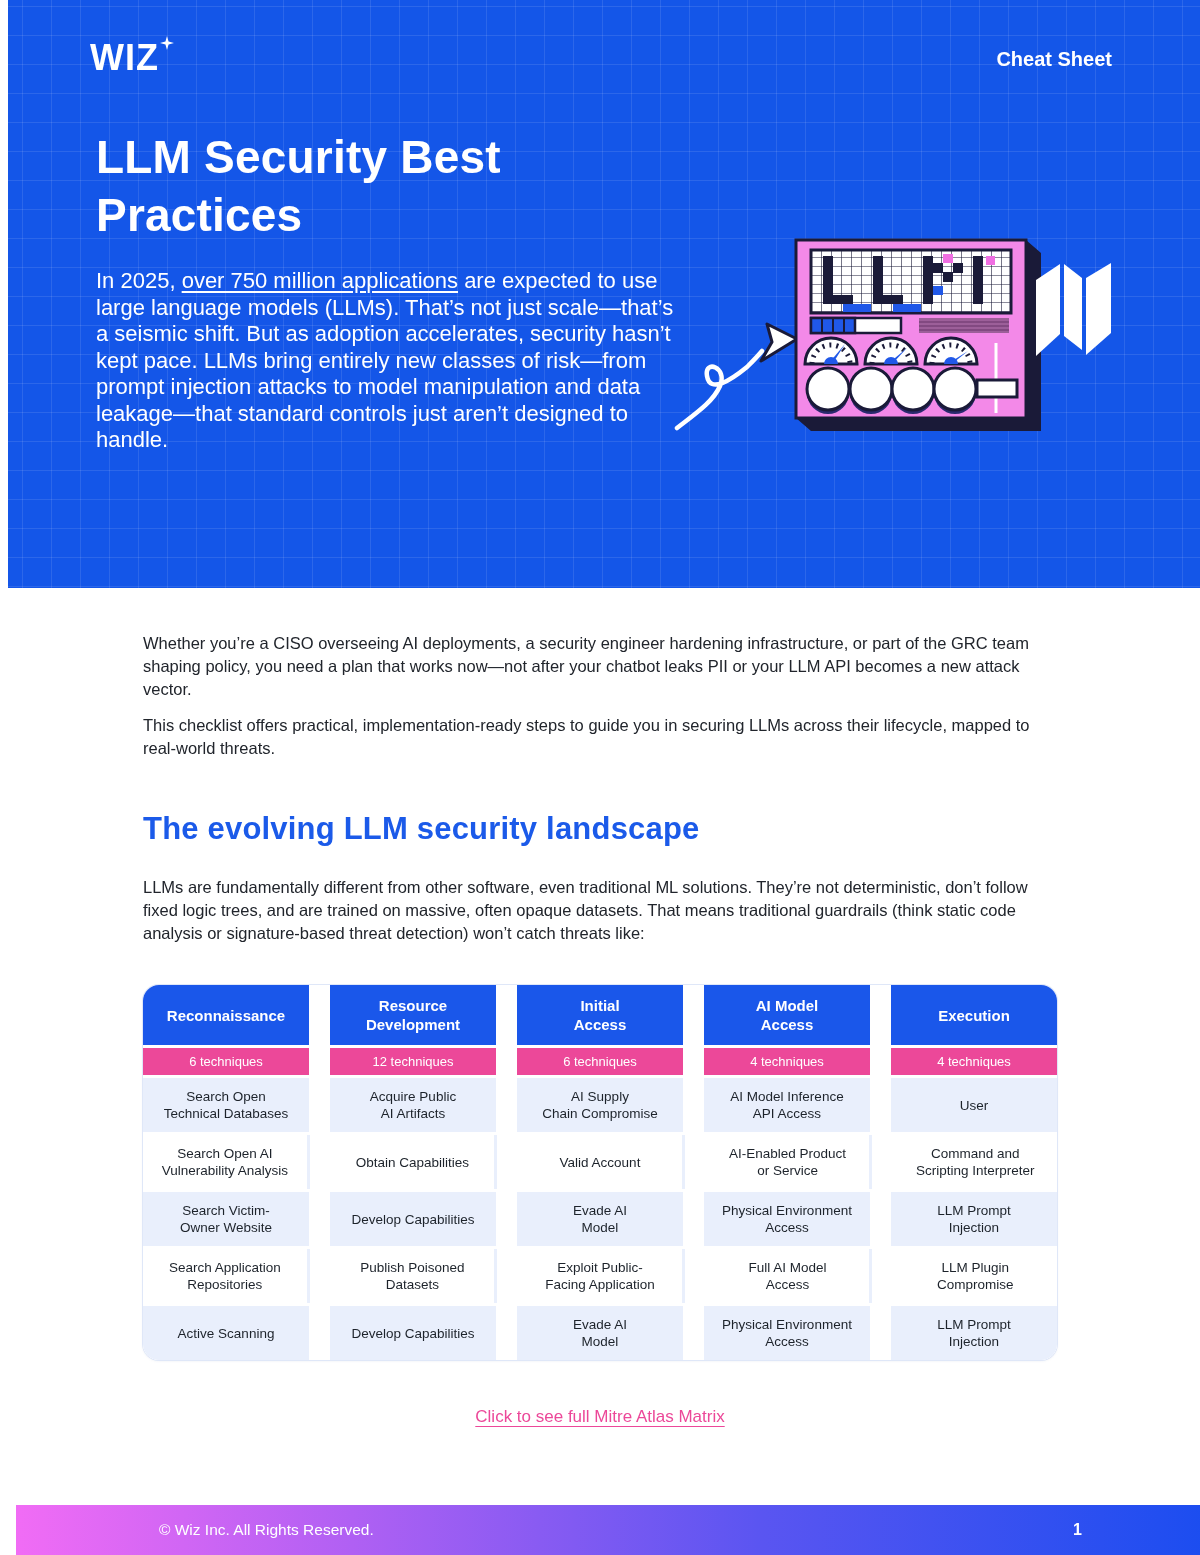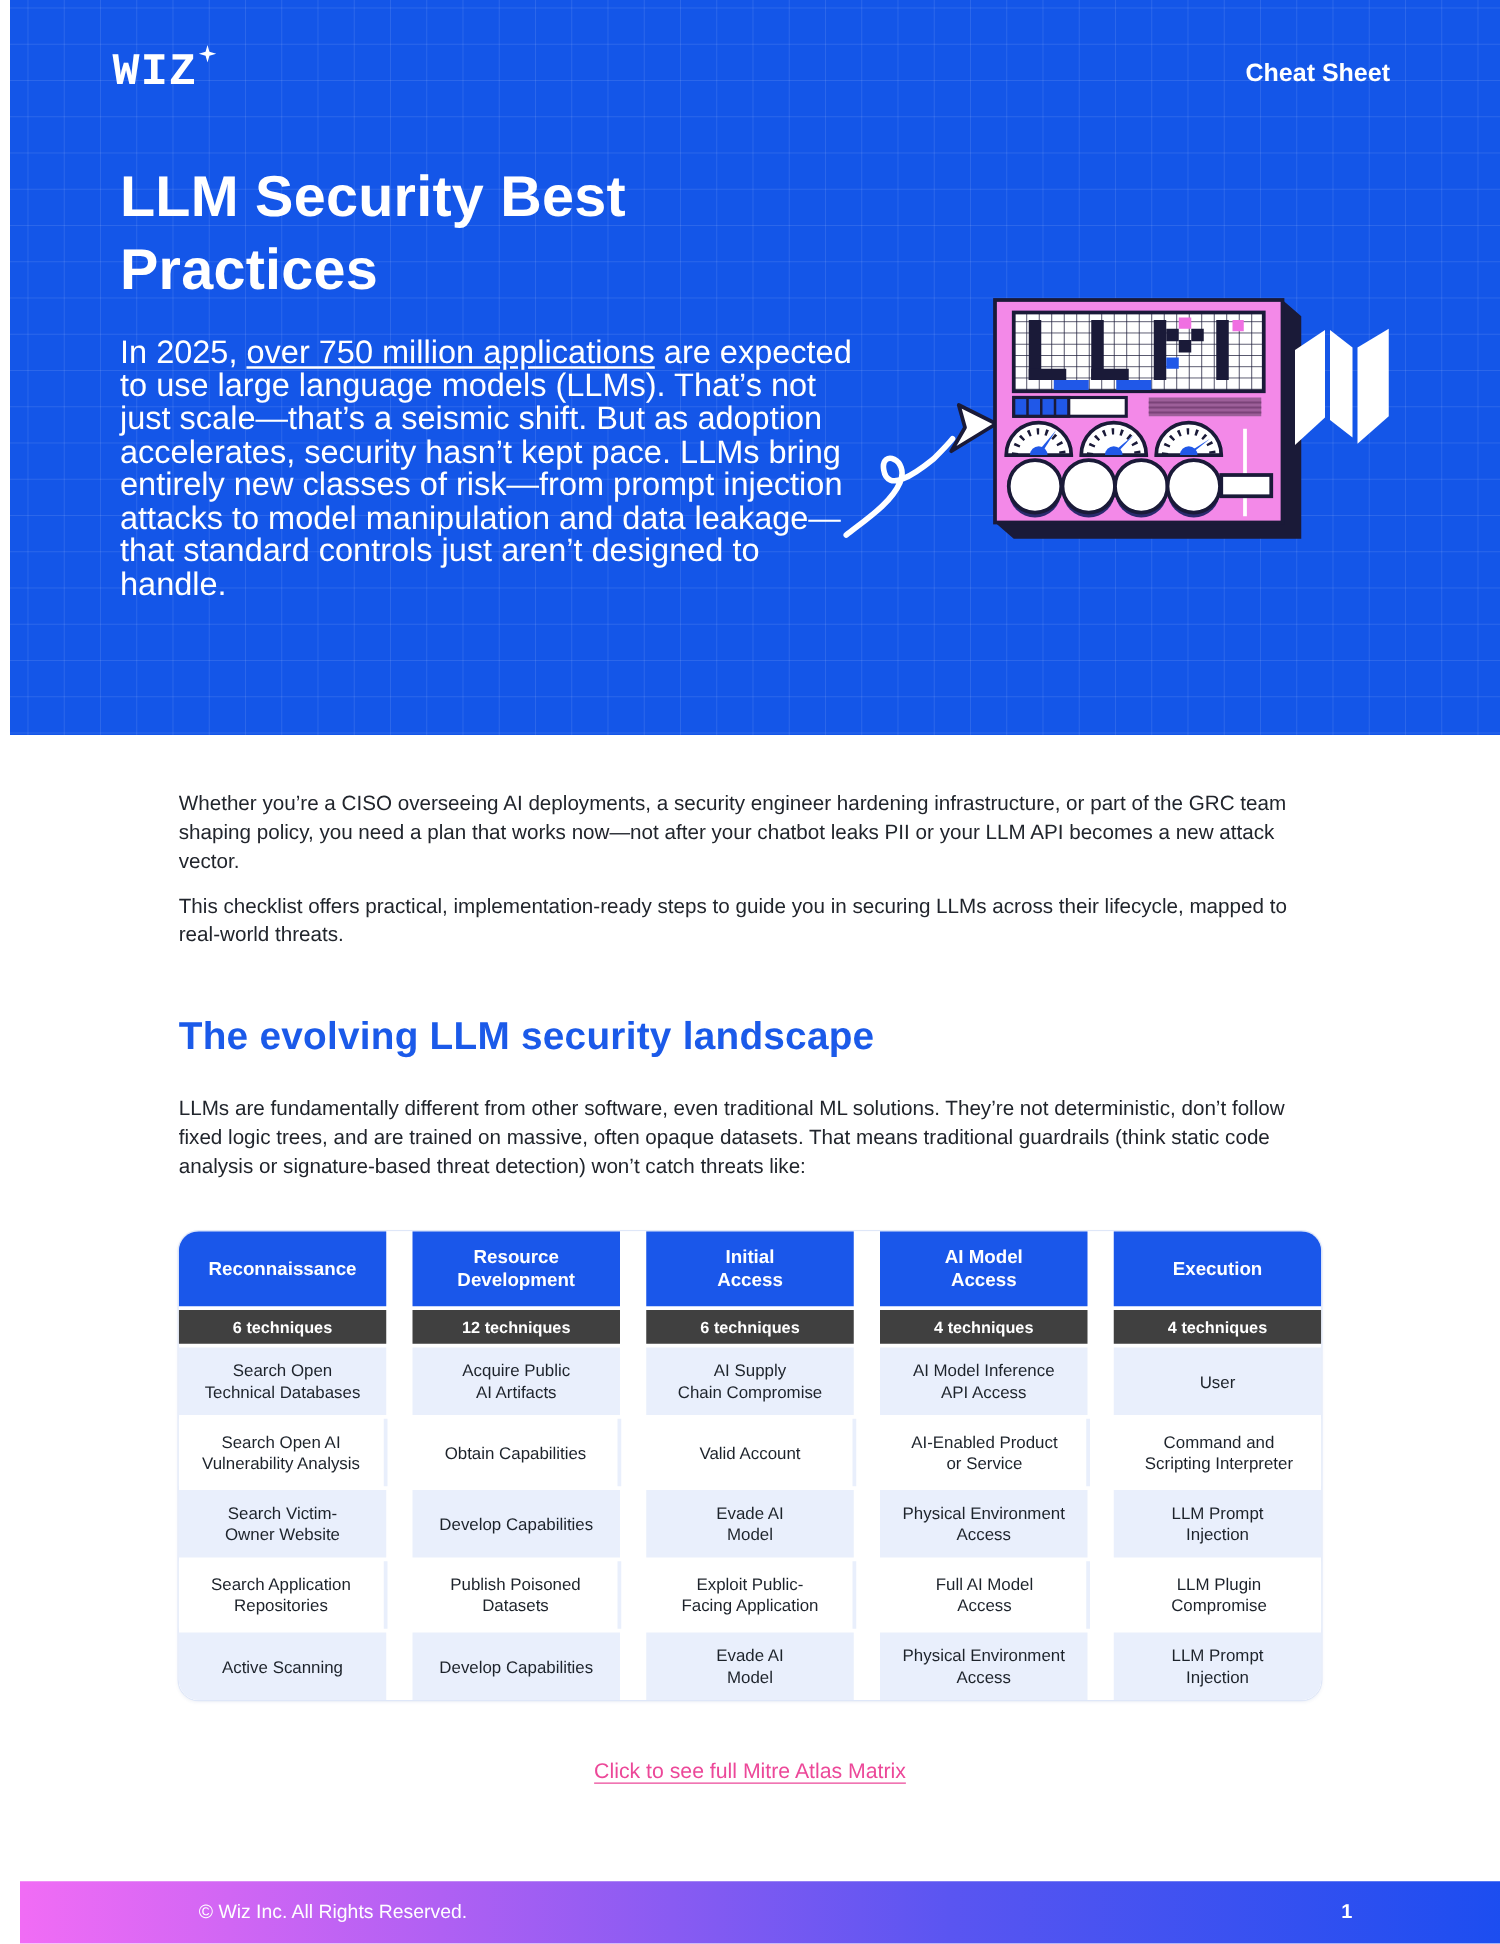--- a/index.html
+++ b/index.html
@@ -15,33 +15,33 @@
     position:relative; width:1192px; height:588px; margin-left:8px;
     background:#1456e8;
     background-image:
       linear-gradient(rgba(255,255,255,0.10) 1px, transparent 1px),
       linear-gradient(90deg, rgba(255,255,255,0.10) 1px, transparent 1px);
     background-size:29px 29px;
     background-position:14px 6px;
     color:#ffffff;
   }
   .logo { position:absolute; top:40px; left:82px; display:flex; align-items:flex-start; }
-  .logo-text { font-size:36px; font-weight:800; letter-spacing:1px; line-height:1;font-family:Liberation Mono, monospace; }
+  .logo-text { font-size:36px; font-weight:800; letter-spacing:1px; line-height:1; }
   .logo-spark { width:14px; height:14px; margin:-4px 0 0 1px; }
   .badge {
     position:absolute; top:48px; right:88px;
     font-size:20px; font-weight:700;text-align:center;
   }
   .hero-title {
     position:absolute; top:128px; left:88px;
     font-size:46px; line-height:58px; font-weight:800; letter-spacing:0.2px;
   }
   .hero-intro {
     position:absolute; top:268px; left:88px; width:592px;
-    font-size:26px; line-height:26.5px; font-weight:500;
+    font-size:22px; line-height:26.5px; font-weight:500;
   }
   .hero-intro a { color:#ffffff; text-decoration:underline; text-underline-offset:3px; }
 
   .illus { position:absolute; left:663px; top:230px; width:462px; height:216px; }
 
   
   .content { padding:44px 143px 0 143px; color:#21252c; }
   .content p { font-size:16.5px; line-height:23px; }
   .p1 { margin-bottom:13px; }
   .section-heading {
@@ -57,21 +57,21 @@
   }
   .t-row { display:flex; gap:21px; background:#ffffff; }
   .t-row + .t-row { margin-top:3px; }
   .t-cell { flex:1 1 0; text-align:center; white-space:pre-line; }
   .t-head .t-cell {
     background:#1a57ea; color:#ffffff; font-weight:700; font-size:15px; line-height:19px;
     display:flex; align-items:center; justify-content:center;
     min-height:60px; padding:8px 6px;
   }
   .t-tech .t-cell {
-    background:#404040; color:#ffffff; font-weight:700; font-size:13px;
+    background:#ec4899; color:#ffffff; font-weight:400; font-size:13px;
     padding:6px 4px; min-height:26px;
   }
   .t-data .t-cell {
     color:#1d232b; font-size:13.5px; line-height:17px;
     display:flex; align-items:center; justify-content:center;
     min-height:54px; padding:6px 12px;
   }
   .t-data.alt .t-cell { background:#e9effc; }
   .t-data.plain .t-cell { background:#ffffff; border-right:3px solid #e9effc; }
   .t-data.plain .t-cell:last-child { border-right:none; }

